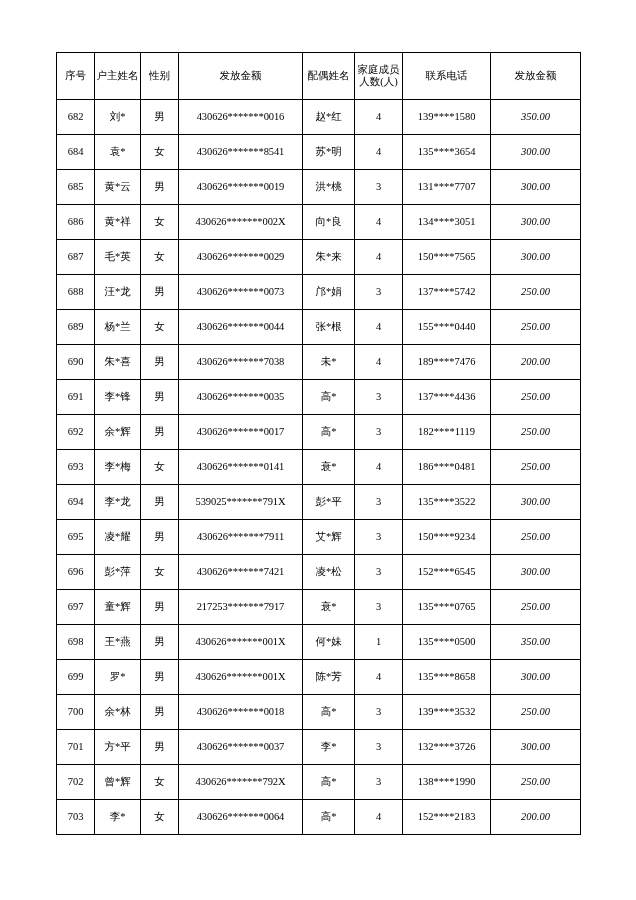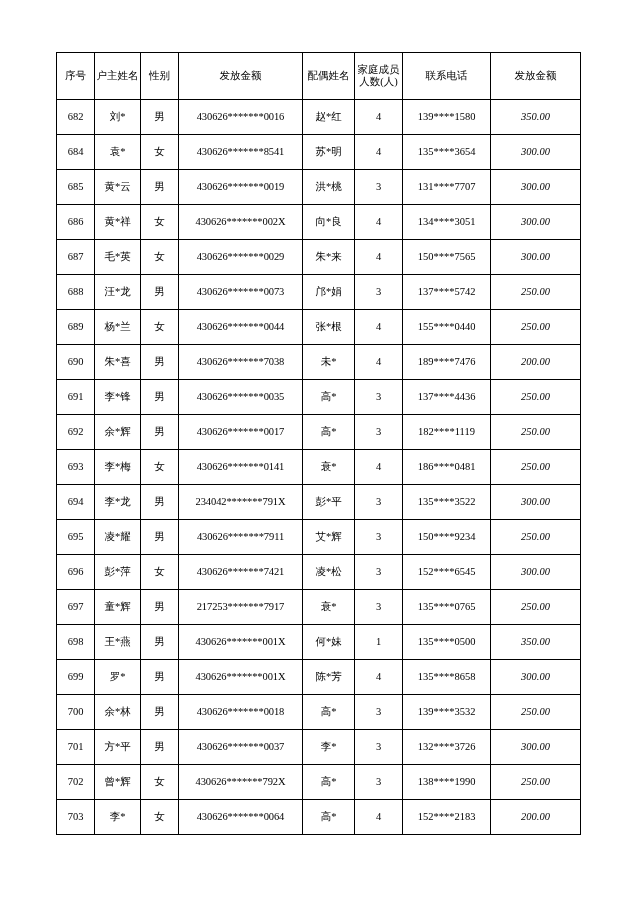--- a/index.html
+++ b/index.html
@@ -202,21 +202,21 @@
           <td class="id-cell">430626*******0141</td>
           <td>衰*</td>
           <td>4</td>
           <td class="phone-cell">186****0481</td>
           <td class="amount-cell">250.00</td>
         </tr>
         <tr>
           <td>694</td>
           <td>李*龙</td>
           <td>男</td>
-          <td class="id-cell">234042*******791X</td>
+          <td class="id-cell">539025*******791X</td>
           <td>彭*平</td>
           <td>3</td>
           <td class="phone-cell">135****3522</td>
           <td class="amount-cell">300.00</td>
         </tr>
         <tr>
           <td>695</td>
           <td>凌*耀</td>
           <td>男</td>
           <td class="id-cell">430626*******7911</td>

